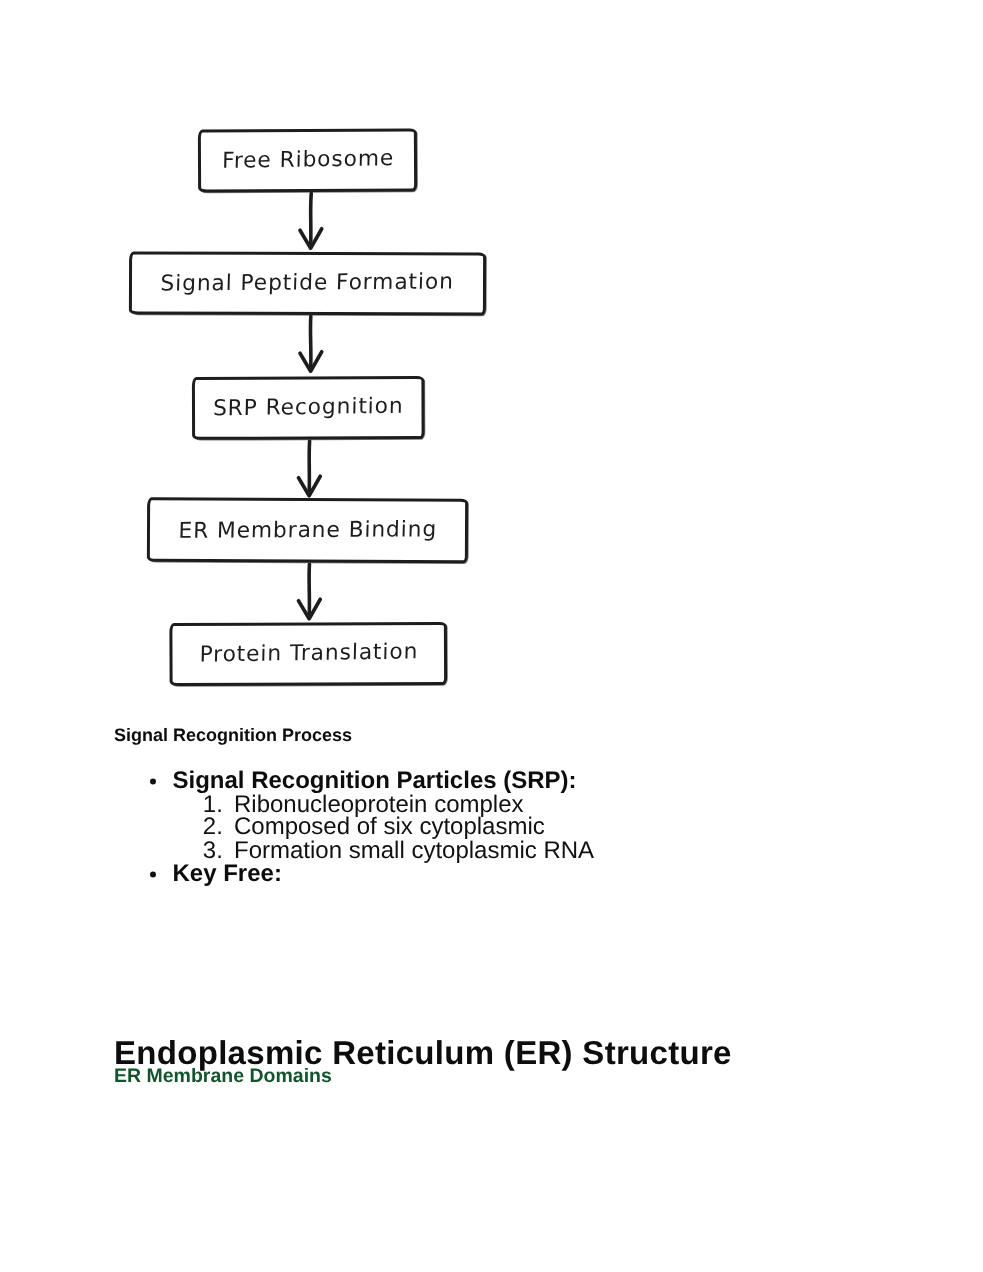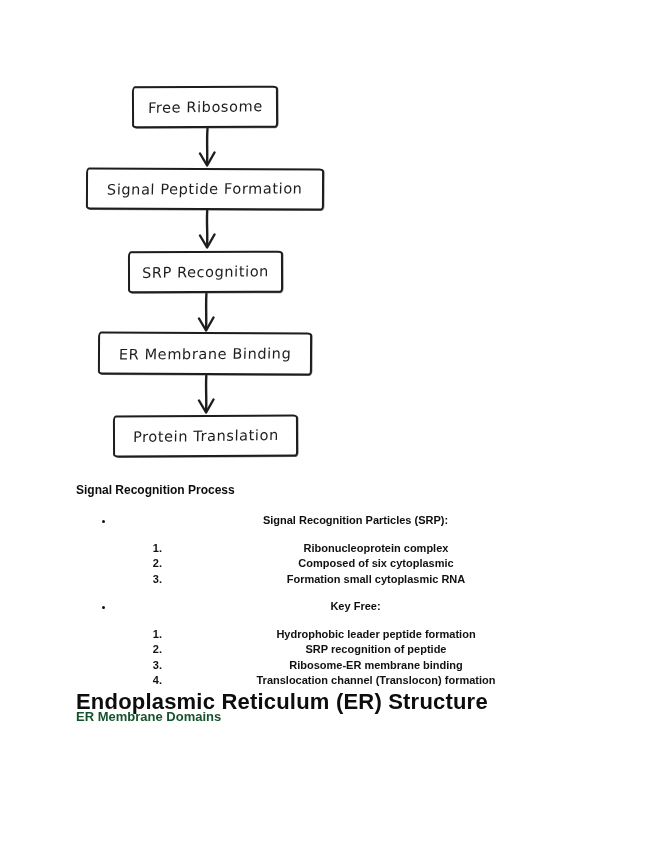--- a/index.html
+++ b/index.html
@@ -51,31 +51,30 @@
     margin: 0;
     font-size: 12px;
     font-weight: bold;
     line-height: 15px;
     color: #0d0d0d;
   }
   ul.bullets {
     list-style: disc;
     margin: 15px 0 0 0;
     padding-left: 39px;
-    font-size: 11px;
+    font-size: 16px;
     line-height: 15.5px;
-    text-align: center;
   }
   ul.bullets > li { padding: 0; }
   ul.bullets > li > .b-label { font-weight: bold; color: #0d0d0d; }
   ol.steps {
     list-style: decimal;
-    margin: 12px;
+    margin: 0;
     padding-left: 38px;
-    font-weight: bold;
+    font-weight: normal;
   }
   ol.steps > li { padding-left: 3px; }
 
   .section-title {
     position: absolute;
     left: 76px; top: 690px;
     margin: 0;
     font-size: 22px;
     font-weight: bold;
     letter-spacing: 0.2px;
@@ -147,26 +146,20 @@
       <li>
         <span class="b-label">Signal Recognition Particles (SRP):</span>
         <ol class="steps">
           <li>Ribonucleoprotein complex</li>
           <li>Composed of six cytoplasmic</li>
           <li>Formation small cytoplasmic RNA</li>
         </ol>
       </li>
       <li>
         <span class="b-label">Key Free:</span>
-        <ol class="steps">
-          <li>Hydrophobic leader peptide formation</li>
-          <li>SRP recognition of peptide</li>
-          <li>Ribosome-ER membrane binding</li>
-          <li>Translocation channel (Translocon) formation</li>
-        </ol>
       </li>
     </ul>
   </div>
 
   <h1 class="section-title">Endoplasmic Reticulum (ER) Structure</h1>
   <h3 class="section-subtitle">ER Membrane Domains</h3>
 
 </div>
 
 </body></html>

